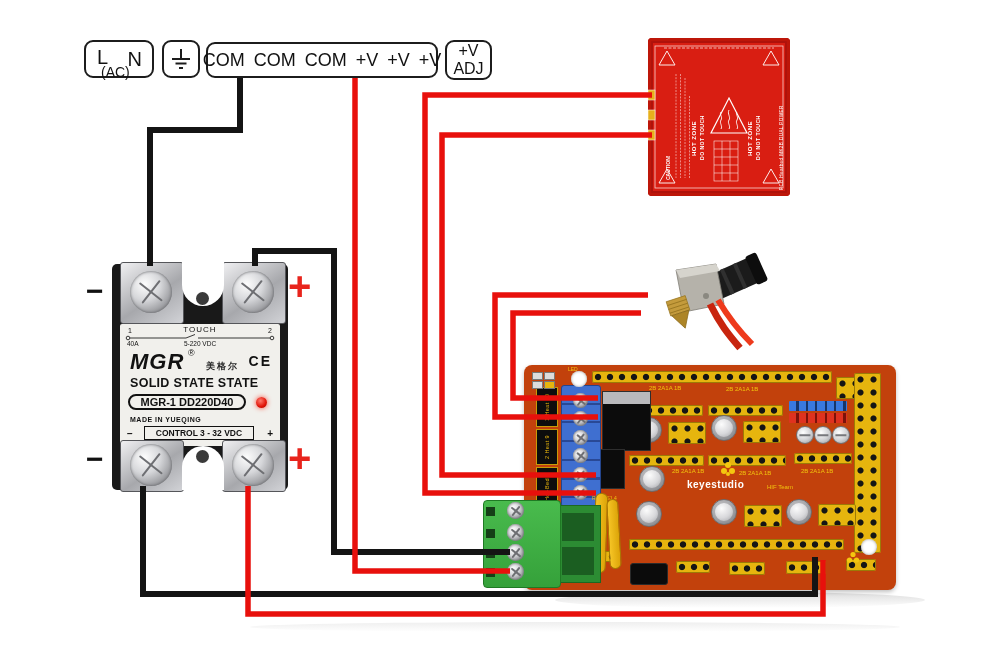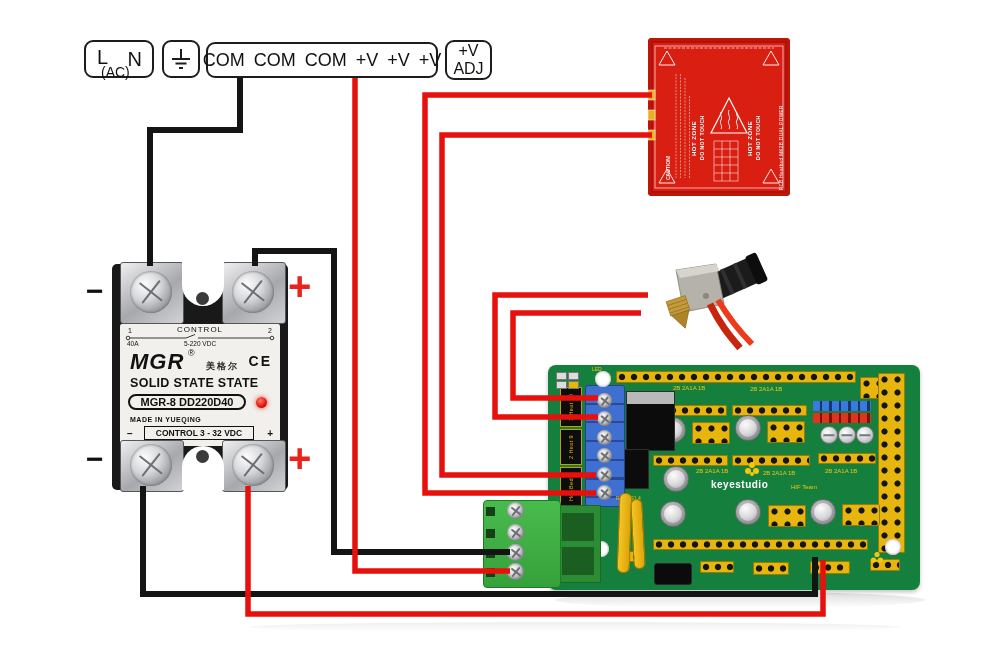--- a/index.html
+++ b/index.html
@@ -79,39 +79,39 @@
 
     <div class="metal" style="left:8px;top:4px;width:62px;height:60px"></div>
     <div class="metal" style="left:110px;top:4px;width:62px;height:60px"></div>
     <div class="abs" style="left:70px;top:4px;width:42px;height:44px;background:#fff;border-radius:0 0 22px 22px"></div>
     <div class="abs" style="left:84px;top:34px;width:13px;height:13px;background:#3a3a3a;border-radius:50%"></div>
     <div class="screw" style="left:18px;top:13px;width:42px;height:42px"></div>
     <div class="screw" style="left:120px;top:13px;width:42px;height:42px"></div>
 
     <div class="abs" style="left:8px;top:66px;width:160px;height:122px;background:#f1f0ec;border-radius:2px">
       <span class="abs" style="left:8px;top:3px;font-size:7px">1</span>
-      <span class="abs" style="left:0;right:0;top:1px;text-align:center;font-size:8px;letter-spacing:1px">CONTROL</span>
+      <span class="abs" style="left:0;right:0;top:1px;text-align:center;font-size:8px;letter-spacing:1px">TOUCH</span>
       <span class="abs" style="right:8px;top:3px;font-size:7px">2</span>
       <svg class="abs" style="left:4px;top:10px" width="152" height="8">
         <g stroke="#222" stroke-width="0.9" fill="none">
           <circle cx="4" cy="4" r="1.8"></circle>
           <line x1="6" y1="4" x2="62" y2="4"></line>
           <line x1="62" y1="4" x2="71" y2="0.5"></line>
           <line x1="74" y1="4" x2="146" y2="4"></line>
           <circle cx="148" cy="4" r="1.8"></circle>
         </g>
       </svg>
       <span class="abs" style="left:7px;top:16px;font-size:6.5px">40A</span>
       <span class="abs" style="left:0;right:0;top:16px;text-align:center;font-size:6.5px">5-220 VDC</span>
       <span class="abs" style="left:10px;top:25px;font-size:22px;font-weight:800;font-style:italic;letter-spacing:1px">MGR</span>
       <span class="abs" style="left:68px;top:24px;font-size:9px">®</span>
       <span class="abs" style="left:86px;top:36px;font-size:9px;font-weight:bold;letter-spacing:2px;color:#2a2a2a">美格尔</span>
       <span class="abs" style="right:8px;top:29px;font-size:14px;font-weight:600;letter-spacing:2px">CE</span>
       <span class="abs" style="left:10px;top:52px;font-size:12.5px;font-weight:800;letter-spacing:.3px">SOLID STATE STATE</span>
-      <div class="abs" style="left:8px;top:70px;width:118px;height:16px;border:2px solid #111;border-radius:8px;display:flex;align-items:center;justify-content:center;font-size:11px;font-weight:800;box-sizing:border-box">MGR-8  DD220D40</div>
+      <div class="abs" style="left:8px;top:70px;width:118px;height:16px;border:2px solid #111;border-radius:8px;display:flex;align-items:center;justify-content:center;font-size:11px;font-weight:800;box-sizing:border-box">MGR-1  DD220D40</div>
       <div class="abs" style="left:136px;top:73px;width:11px;height:11px;border-radius:50%;background:radial-gradient(circle at 40% 35%,#ff7a6d,#e01206 60%,#a50d04);box-shadow:0 0 5px rgba(255,30,10,.8)"></div>
       <span class="abs" style="left:10px;top:92px;font-size:7px;font-weight:700;letter-spacing:.5px">MADE IN YUEQING</span>
       <span class="abs" style="left:7px;top:104px;font-size:10px;font-weight:bold">−</span>
       <div class="abs" style="left:24px;top:102px;width:110px;height:14px;border:1.5px solid #111;display:flex;align-items:center;justify-content:center;font-size:8.5px;font-weight:800;box-sizing:border-box">CONTROL 3 - 32 VDC</div>
       <span class="abs" style="right:7px;top:104px;font-size:10px;font-weight:bold">+</span>
     </div>
 
     <div class="metal" style="left:8px;top:182px;width:62px;height:50px"></div>
     <div class="metal" style="left:110px;top:182px;width:62px;height:50px"></div>
     <div class="abs" style="left:70px;top:188px;width:42px;height:44px;background:#fff;border-radius:22px 22px 0 0"></div>
@@ -191,21 +191,21 @@
       <rect x="20" y="58" width="20" height="15" fill="#c49b3c" stroke="#96741f" stroke-width="0.7"></rect>
       <line x1="20" y1="62" x2="40" y2="62" stroke="#96741f" stroke-width="0.8"></line>
       <line x1="20" y1="66" x2="40" y2="66" stroke="#96741f" stroke-width="0.8"></line>
       <line x1="20" y1="70" x2="40" y2="70" stroke="#96741f" stroke-width="0.8"></line>
       <polygon points="21,73 39,73 30,89" fill="#ad8527" stroke="#8a6a1d" stroke-width="0.7"></polygon>
     </g>
     <path d="M60,64 C70,84 78,94 90,108" stroke="#c8250f" stroke-width="7" fill="none"></path>
     <path d="M68,60 C80,80 90,92 102,104" stroke="#ee3a1c" stroke-width="6" fill="none"></path>
   </svg>
 
-  <div class="abs" style="left:548px;top:365px;width:372px;height:225px;background:#15803d;border-radius:8px;box-shadow:0 2px 4px rgba(0,0,0,.25)">
+  <div class="abs" style="left:524px;top:365px;width:372px;height:225px;background:#c2410c;border-radius:8px;box-shadow:0 2px 4px rgba(0,0,0,.25)">
 
     <div class="hdr" style="left:68px;top:6px;width:240px;height:12px"></div>
     <div class="hdrv" style="left:312px;top:12px;width:26px;height:22px"></div>
     <div class="hdrv" style="left:330px;top:8px;width:27px;height:180px"></div>
     <div class="hdr" style="left:107px;top:40px;width:72px;height:11px"></div>
     <div class="hdr" style="left:184px;top:40px;width:75px;height:11px"></div>
     <div class="hdr" style="left:105px;top:90px;width:75px;height:11px"></div>
     <div class="hdr" style="left:184px;top:90px;width:78px;height:11px"></div>
     <div class="hdr" style="left:270px;top:88px;width:58px;height:11px"></div>
     <div class="hdr" style="left:105px;top:174px;width:215px;height:11px"></div>

